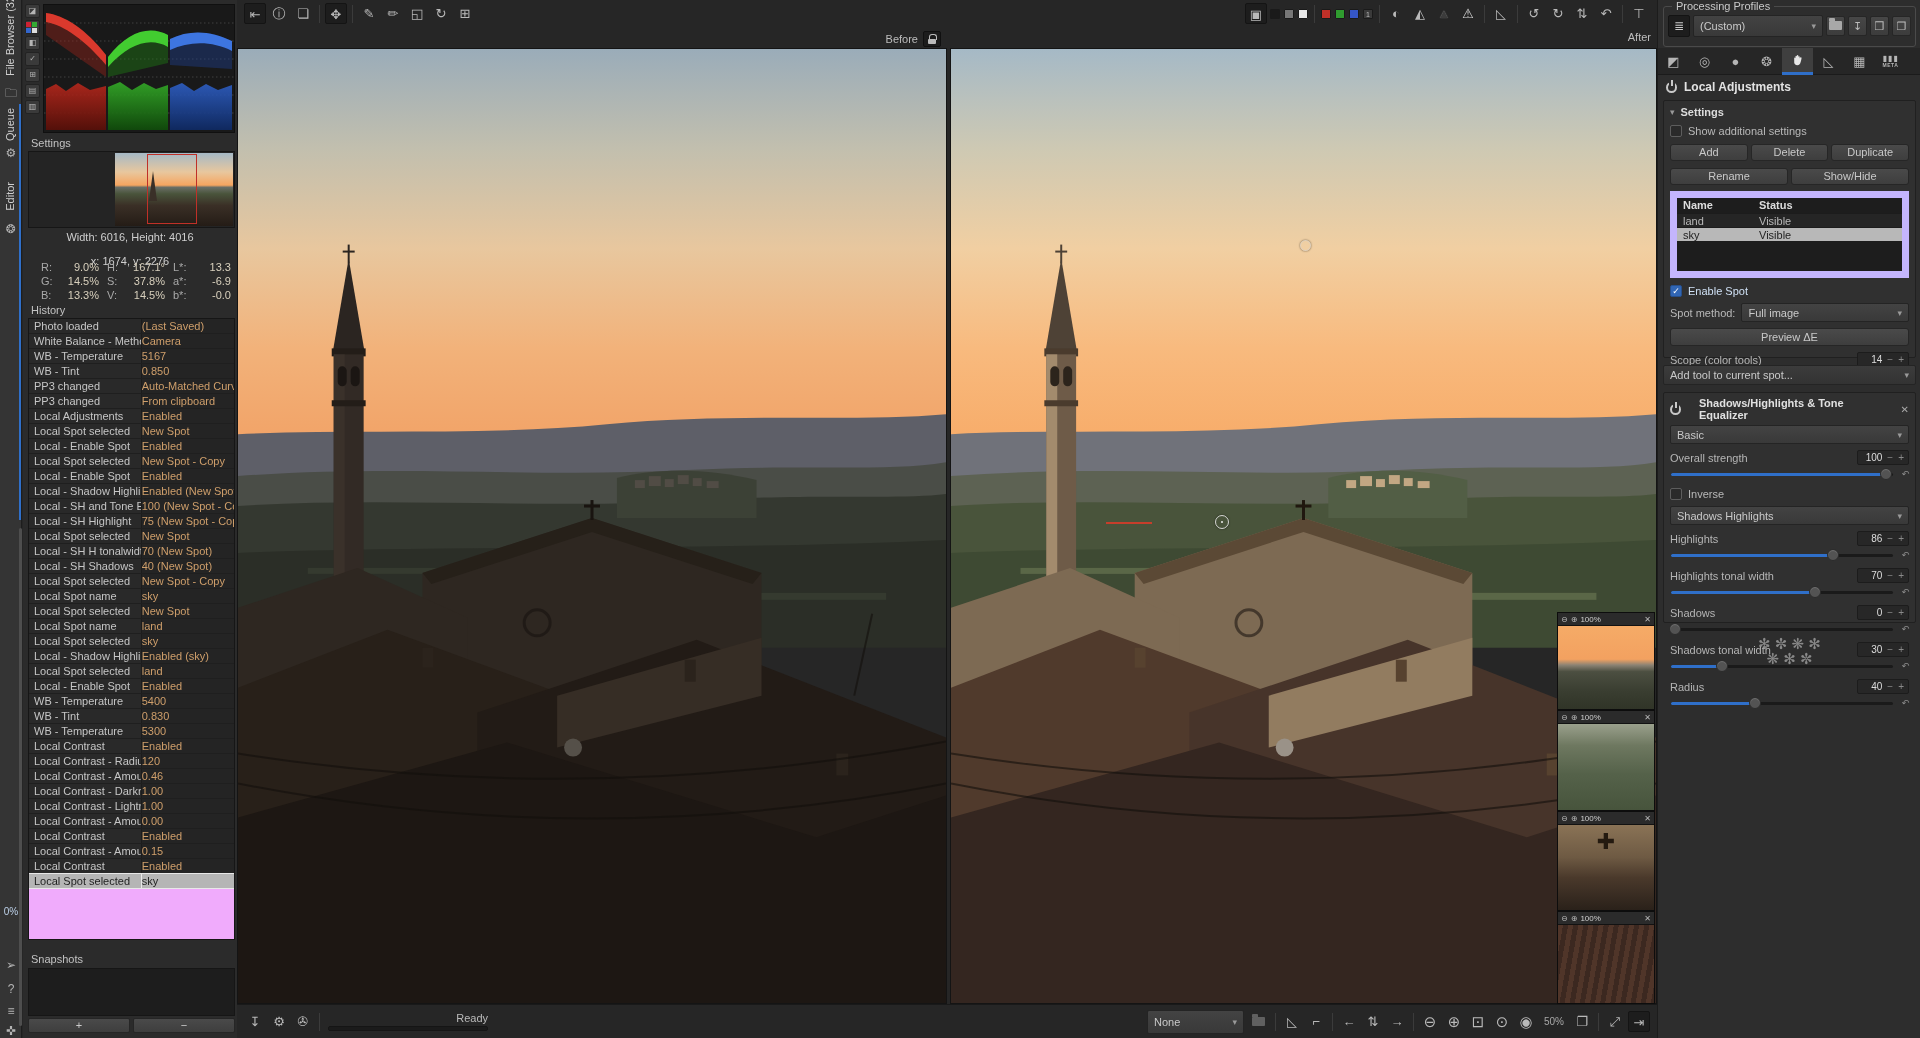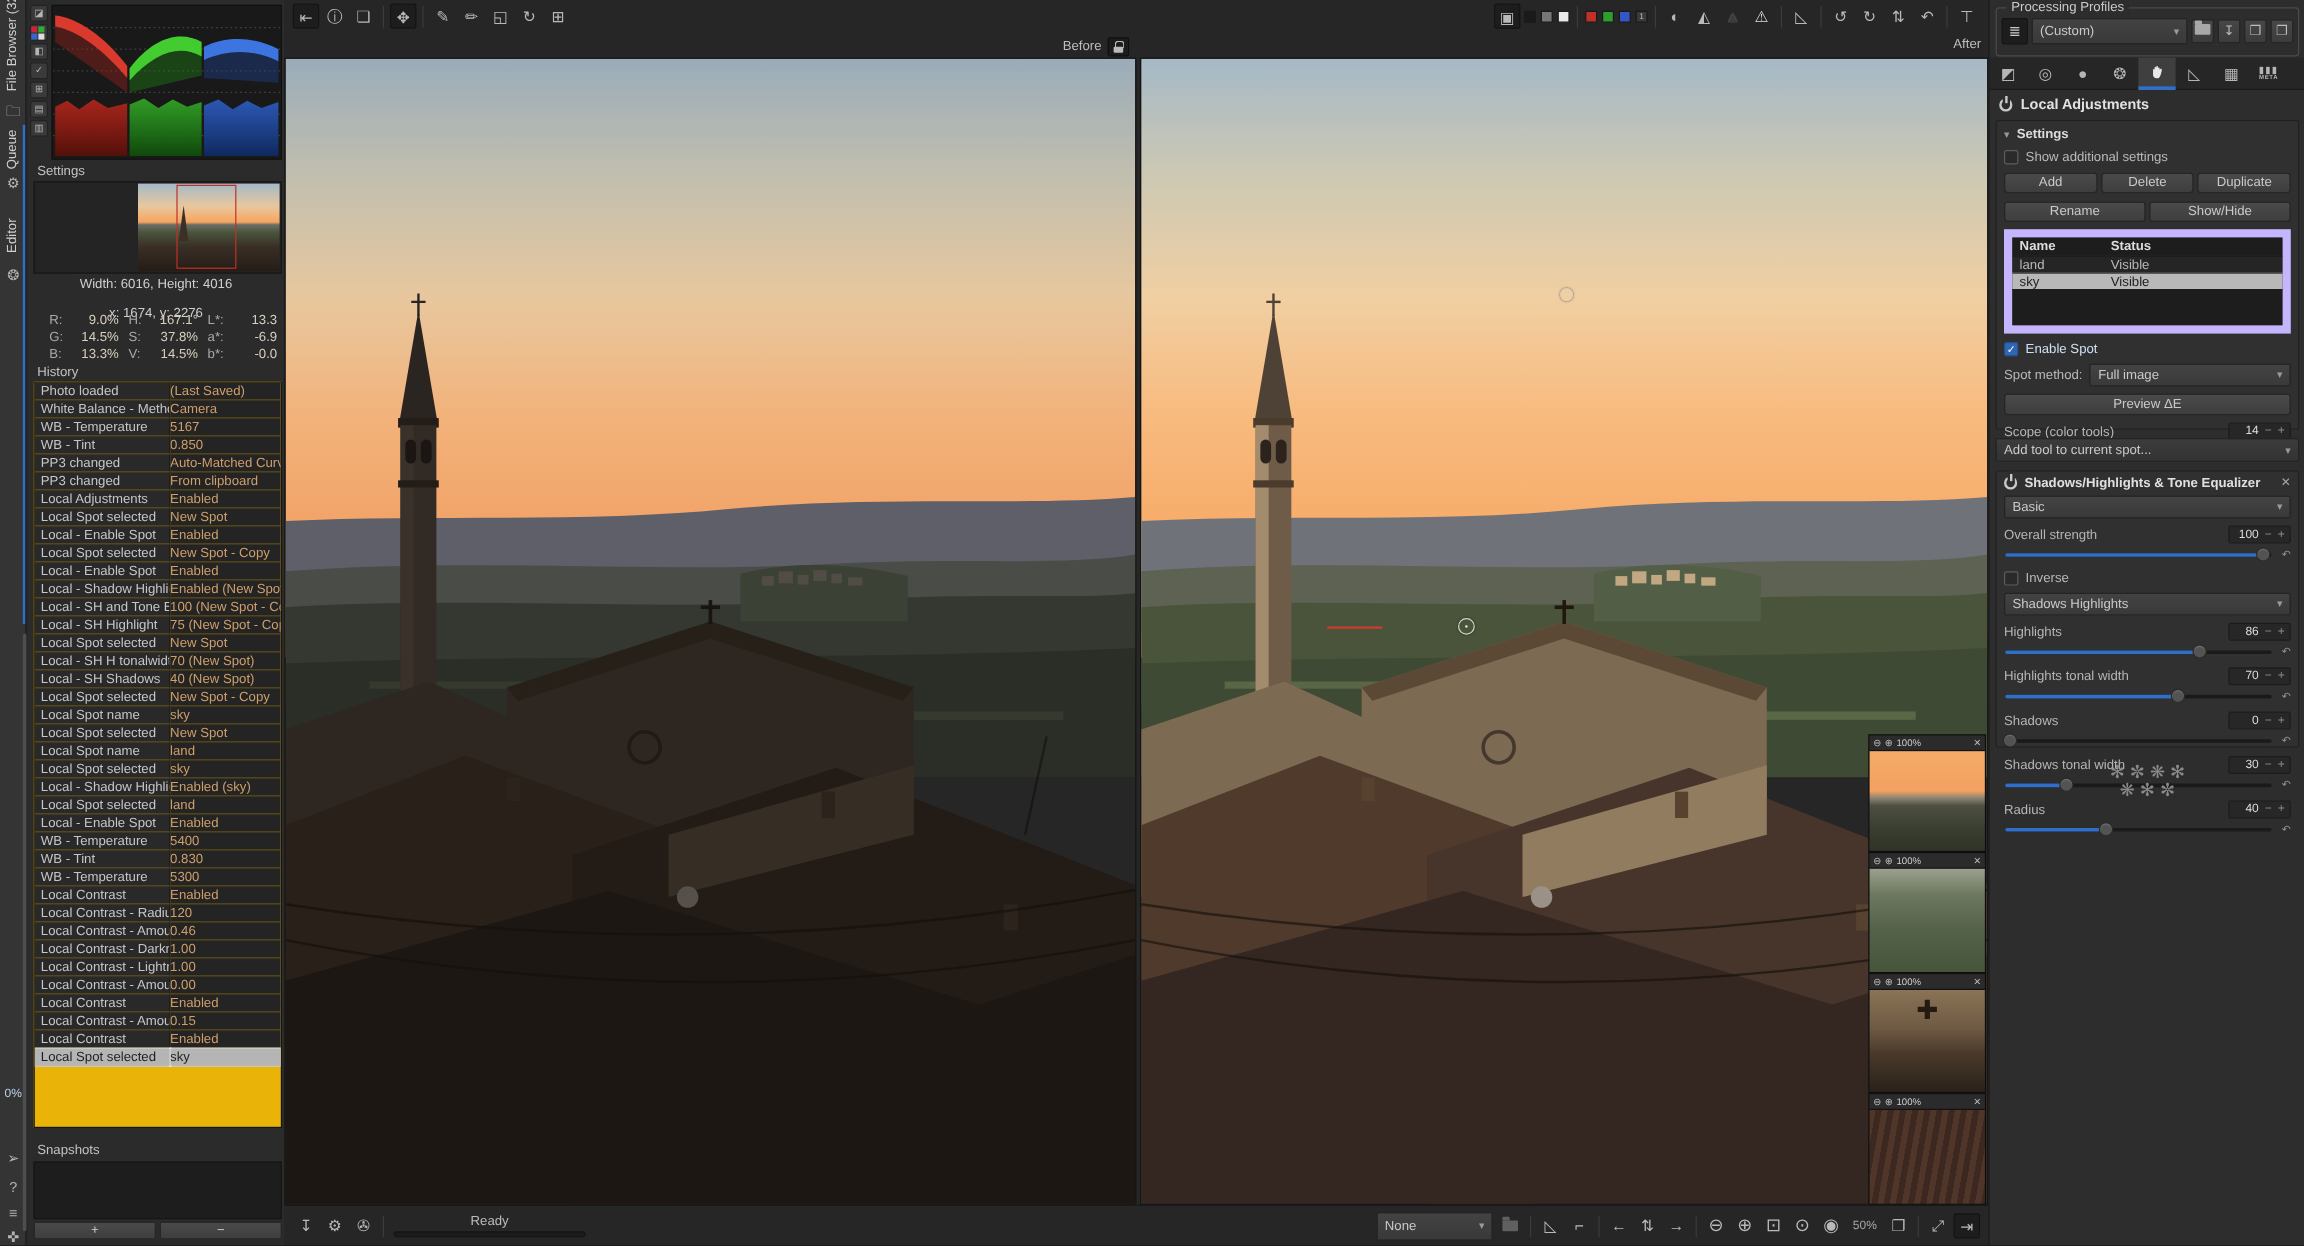--- a/index.html
+++ b/index.html
@@ -28,21 +28,21 @@
   #nav-img{position:absolute;right:1px;top:1px;width:118px;height:73px;background:linear-gradient(180deg,#a5b9c6 0%,#e8c79e 26%,#f6a560 44%,#6b6e66 47%,#49543b 56%,#3a2f26 72%,#241c16 100%)}
   #nav-spire{position:absolute;left:34px;top:18px;width:8px;height:30px;background:#3a3028;clip-path:polygon(50% 0,0 100%,100% 100%)}
   #nav-crop{position:absolute;left:32px;top:1px;width:50px;height:70px;border:1px solid #c03028}
   #nav-size{position:absolute;left:0;top:231px;width:214px;text-align:center;color:#cfcfcf}
   #nav-pos{position:absolute;left:0;top:255px;width:214px;text-align:center;color:#cfcfcf}
   #nav-readouts{position:absolute;left:18px;top:260px;width:190px;display:grid;grid-template-rows:repeat(3,14px);grid-auto-flow:column;grid-auto-columns:1fr;column-gap:8px}
   .ro{display:flex;justify-content:space-between;align-items:center}
   .ro .rl{color:#a9a9a9}.ro .rv{color:#d8d0bd}
 
   #history-label{position:absolute;left:8px;top:304px}
-  #history-list{position:absolute;left:5px;top:318px;width:207px;height:622px;background:#eab308;border:1px solid #161616;overflow:hidden}
+  #history-list{position:absolute;left:5px;top:318px;width:207px;height:622px;background:#f0abfc;border:1px solid #161616;overflow:hidden}
   .hrow{display:flex;height:15px;line-height:15px;border-bottom:1px solid #1f1f1f}
   .hrow .hl{flex:0 0 55%;background:#292929;color:#c6c6c6;padding-left:5px;border-right:1px solid #1c1c1c;white-space:nowrap;overflow:hidden}
   .hrow .hv{flex:1;background:#242424;color:#cf9f6b;text-align:left;padding-right:4px;white-space:nowrap;overflow:hidden}
   .hrow.selected .hl,.hrow.selected .hv{background:#b5b5b5;color:#1f1f1f;outline:1px solid #e8e8e8}
 
   #snap-label{position:absolute;left:8px;top:953px}
   #snap-box{position:absolute;left:5px;top:968px;width:207px;height:48px;background:#1d1d1d;border:1px solid #161616}
   #snap-btns{position:absolute;left:5px;top:1018px;width:207px;display:flex;gap:3px}
   .snapbtn{flex:1;height:15px;background:linear-gradient(#4a4a4a,#3e3e3e);border:1px solid #262626;border-radius:2px;color:#cccccc;text-align:center;line-height:13px;font-size:11px}
 
@@ -84,21 +84,21 @@
   #dwin3 .cross{position:absolute;left:50%;top:6px;transform:translateX(-50%);color:#241a10;font-size:22px;line-height:22px}
   #dwin4 .dwin-c{background:repeating-linear-gradient(100deg,#503529 0 5px,#3c2820 5px 10px)}
 
   .spot-ring{position:absolute;border-radius:50%;border:1.5px solid rgba(235,235,235,.85);box-shadow:0 0 2px rgba(0,0,0,.6)}
   .spot-dot{position:absolute;width:2px;height:2px;background:#eee;border-radius:50%;left:50%;top:50%;transform:translate(-50%,-50%)}
   #spot-small{border-color:rgba(210,210,210,.55)}
   #spot-line{position:absolute;width:46px;height:2px;background:#d43c2a;opacity:.9}
 
   
   #bottom-bar{position:absolute;left:0;top:1004px;width:1420px;height:34px;border-top:1px solid #191919;display:flex;align-items:center;padding:0 6px;background:#262626}
-  #ready-wrap{width:160px;margin-left:4px;text-align:center}
+  #ready-wrap{width:160px;margin-left:4px;text-align:right}
   #ready-text{color:#bbb;font-size:11px}
   #progress{margin-top:2px;height:5px;background:#1b1b1b;border-radius:2px;border:1px solid #151515}
   .dd{display:flex;align-items:center;background:linear-gradient(#434343,#393939);border:1px solid #242424;border-radius:2px;height:22px;padding:0 6px;color:#c9c9c9}
   .dd .dd-t{flex:1;white-space:nowrap;overflow:hidden}
   .dd .dd-a{color:#9a9a9a;font-size:9px;margin-left:6px}
   #soft-dd{width:97px;height:24px}
   #zoom-label{color:#a8a8a8;font-size:10px;margin:0 6px}
   .folder-ic{position:relative;width:13px;height:9px;background:#a8a8a8;border-radius:1px;display:inline-block}
   .folder-ic::before{content:'';position:absolute;left:0;top:-3px;width:6px;height:3px;background:#a8a8a8;border-radius:1px 1px 0 0}
   .dim{opacity:.45}
@@ -146,21 +146,21 @@
   .spin .val{color:#ddd;min-width:20px;text-align:right}
   .spin .pm{color:#8a8a8a}
   .slider{position:relative;height:13px;margin-top:3px}
   .trackwrap{position:absolute;left:1px;right:16px;top:0;height:13px}
   .track{position:absolute;left:0;right:0;top:5px;height:3px;background:#1a1a1a;border-radius:2px}
   .fill{position:absolute;left:0;top:5px;height:3px;background:#2f6fc9;border-radius:2px}
   .thumb{position:absolute;top:0;width:12px;height:12px;border-radius:50%;background:#535353;border:1px solid #2b2b2b;transform:translateX(-50%);box-shadow:inset 0 1px 1px rgba(255,255,255,.18)}
   .sreset{position:absolute;right:0;top:1px;color:#8f8f8f;font-size:9px}
   #addtool-dd{position:absolute;left:5px;top:365px;width:253px;height:20px;background:linear-gradient(#3c3c3c,#333)}
   #sh-frame{top:392px;height:231px;padding:4px 6px}
-  #sh-head{display:flex;align-items:flex-start;gap:6px}
+  #sh-head{display:flex;align-items:center;gap:18px}
   #sh-title{font-weight:bold;color:#e0e0e0;flex:1}
   #sh-close{color:#a8a8a8;font-size:10px}
   #flowers{position:absolute;left:0;top:636px;width:263px;text-align:center;color:#9a9a9a;font-size:15px;line-height:15px;opacity:.85}
 
   
 </style>
 </head>
 <body>
 
 <div id="app">

